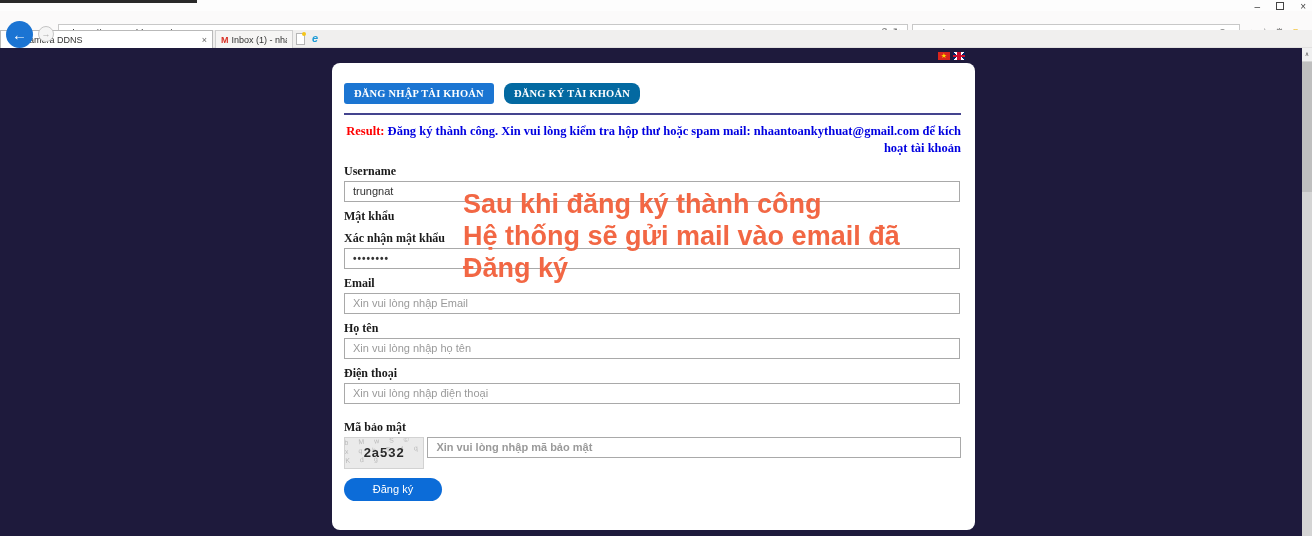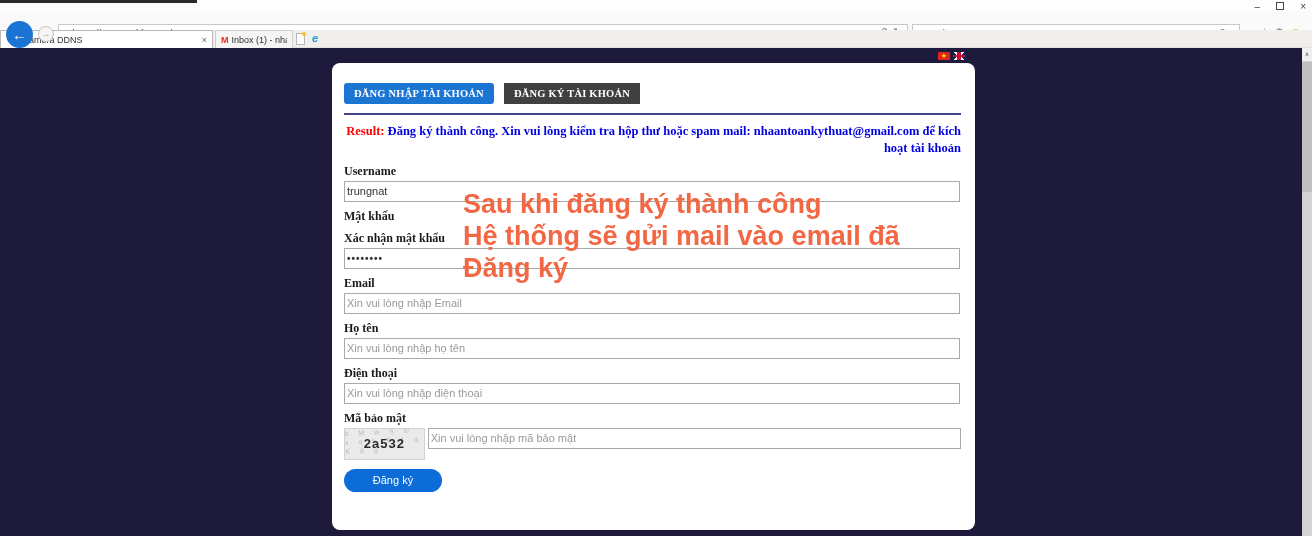--- a/index.html
+++ b/index.html
@@ -56,37 +56,37 @@
                  linear-gradient(-45deg, transparent 42%, #fff 42%, #fff 58%, transparent 58%); }
   .flag-uk:after { content:""; position:absolute; inset:0;
      background: linear-gradient(0deg, transparent 37%, #C8102E 37%, #C8102E 63%, transparent 63%),
                  linear-gradient(90deg, transparent 37%, #C8102E 37%, #C8102E 63%, transparent 63%); }
 
   
   .card { position:absolute; left:332px; top:15px; width:643px; height:467px; background:#fff; border-radius:8px; padding:20px 14px 0 12px; }
   .topbtns { display:flex; gap:10px; }
   .navbtn { border:none; color:#fff; font-family:"Liberation Serif", serif; font-weight:bold; font-size:10.5px; padding:5px 10px; letter-spacing:.2px; cursor:pointer; }
   .navbtn.login { background:#1b75d2; border-radius:3px; }
-  .navbtn.register { background:#404040; border-radius:0; }
+  .navbtn.register { background:#0369a1; border-radius:8px; }
   .card hr { border:none; border-top:2px solid #44448e; margin:9px 0 8px 0; }
   .result { font-family:"Liberation Serif", serif; font-weight:bold; font-size:12.5px; line-height:1.35;text-align:right; }
   .result .pre { color:#f00; }
   .result .msg { color:#0000e0; }
 
   .field { margin-top:7px; }
   .field label { display:block; font-family:"Liberation Serif", serif; font-weight:bold; font-size:12px; color:#1a1a1a; margin-bottom:2px; }
-  .field input { width:616px; height:21px; border:1px solid #a9a9a9; padding:0 2px; font-family:"Liberation Sans", sans-serif; font-size:11px; color:#333; }
+  .field input { width:616px; height:21px; border:1px solid #a9a9a9; padding:0 8px; font-family:"Liberation Sans", sans-serif; font-size:11px; color:#333; }
   .field input::placeholder { color:#9a9a9a; }
   .field input.pwd { font-weight:bold; letter-spacing:1px; font-size:10px; }
 
   .captcha-row { display:flex; align-items:flex-start; margin-top:2px; }
   .captcha-box { width:93px; height:32px; background:#eaeaea; border:1px solid #d2d2d2; position:relative; overflow:hidden; display:flex; align-items:center; justify-content:center; }
   .captcha-noise { position:absolute; inset:-2px 0 0 0; color:#b9b9b9; font-size:7px; line-height:9px; letter-spacing:4px; word-break:break-all; transform:rotate(-3deg); }
   .captcha-code { position:relative; font-weight:bold; font-size:13px; color:#2b2b2b; letter-spacing:1px; }
-  .captcha-input { width:222px; height:26px; border:1px solid #a9a9a9; margin-left:3px; padding:0 8px; font-size:11px; color:#333; }
+  .captcha-input { width:222px; height:26px; border:1px solid #a9a9a9; margin-left:3px; padding:0 8px; font-size:11px; color:#333;font-weight:bold; }
   .captcha-input::placeholder { color:#9a9a9a; }
 
   .submit-btn { margin-top:9px; width:98px; height:23px; background:#0c6cd8; border:none; border-radius:12px; color:#fff; font-size:11px; cursor:pointer; }
 
   
   .annotation { position:absolute; left:463px; top:140px; color:#f26744; font-size:27px; font-weight:bold; line-height:32px; white-space:nowrap; }
 </style>
 </head>
 <body>
 
@@ -178,21 +178,21 @@
     </div>
     <div class="field">
       <label>Họ tên</label>
       <input type="text" placeholder="Xin vui lòng nhập họ tên" style="">
     </div>
     <div class="field">
       <label>Điện thoại</label>
       <input type="text" placeholder="Xin vui lòng nhập điện thoại" style="">
     </div>
 
-    <div class="field" style="margin-top:7px;">
+    <div class="field" style="margin-top:16px;">
       <label>Mã bảo mật</label>
       <div class="captcha-row">
         <div class="captcha-box">
           <span class="captcha-noise">b M w S © x q h T 4 q K d g</span>
           <span class="captcha-code">2a532</span>
         </div>
         <input type="text" class="captcha-input" placeholder="Xin vui lòng nhập mã bảo mật" style="">
       </div>
     </div>
 

